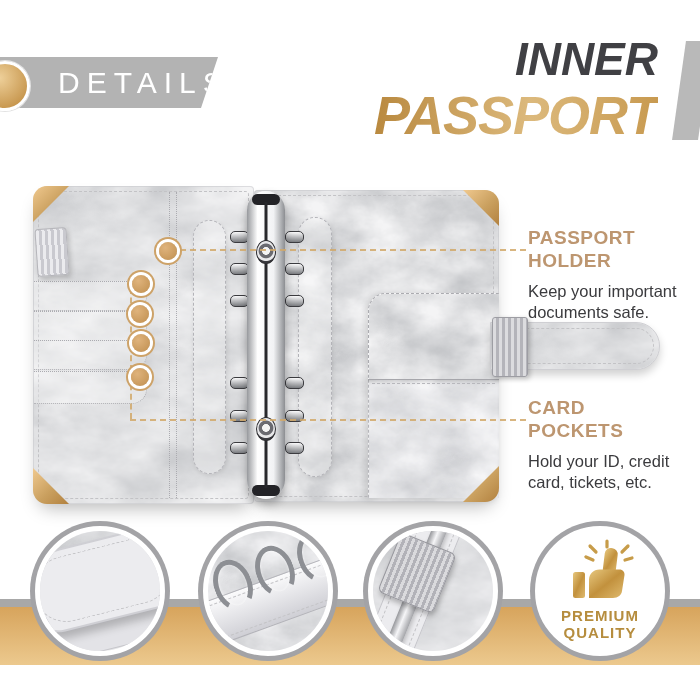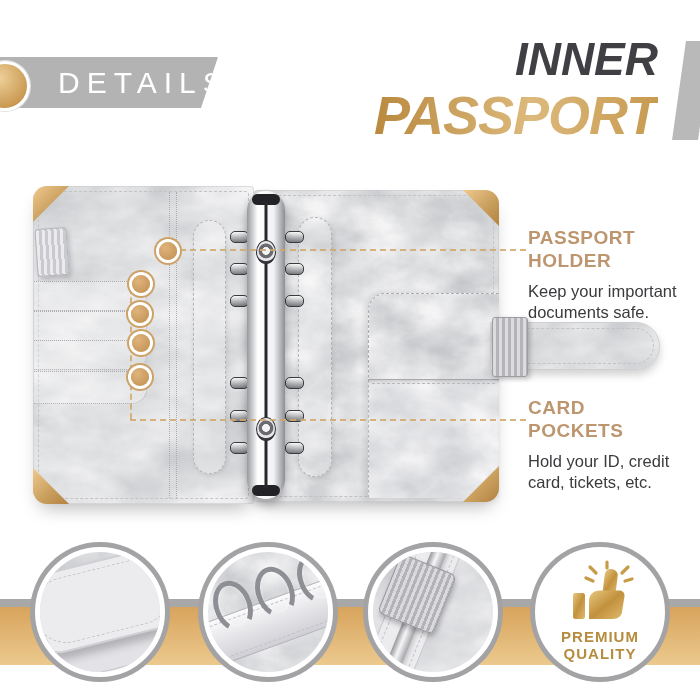--- a/index.html
+++ b/index.html
@@ -78,21 +78,21 @@
   .gold-dash.v{border-left:2px dashed #d2a96a;width:0;}
   
   .callout{position:absolute;width:176px;z-index:6;}
   .callout h3{margin:0;font-size:19px;line-height:23px;font-weight:700;color:#bd9670;
         letter-spacing:.5px;white-space:pre-line;}
   .callout p{margin:9px 0 0;font-size:16.5px;line-height:21px;color:#3b3b3e;white-space:pre-line;}
   
   .strip-gray{position:absolute;left:0;top:599px;width:700px;height:8px;background:#a8a8a8;}
   .strip-gold{position:absolute;left:0;top:607px;width:700px;height:58px;
         background:linear-gradient(180deg,#d7a45c,#ecc98e);}
-  .thumb{position:absolute;top:547px;width:120px;height:120px;border-radius:50%;overflow:hidden;
+  .thumb{position:absolute;top:526px;width:120px;height:120px;border-radius:50%;overflow:hidden;
         border:5px solid #fff;box-shadow:0 0 0 5px #a3a3a6;z-index:5;background:#f2f2f4;}
   .thumb .rot{position:absolute;inset:-30px;}
   
   .c1-flap{position:absolute;left:14px;top:38px;width:152px;height:78px;background:#ececef;
         border-radius:44px 44px 30px 30px;border:2px solid #cfcfd4;transform:rotate(-14deg);
         box-shadow:0 7px 9px rgba(0,0,0,.22);}
   .c1-flap .stitch{inset:6px;border-radius:36px;}
   .c1-open{position:absolute;left:34px;top:84px;width:116px;height:30px;border-radius:15px/11px;
         background:linear-gradient(180deg,#3b3b40,#82828a);transform:rotate(-14deg);}
   .c1-base{position:absolute;left:10px;top:104px;width:160px;height:44px;background:#e3e3e7;

